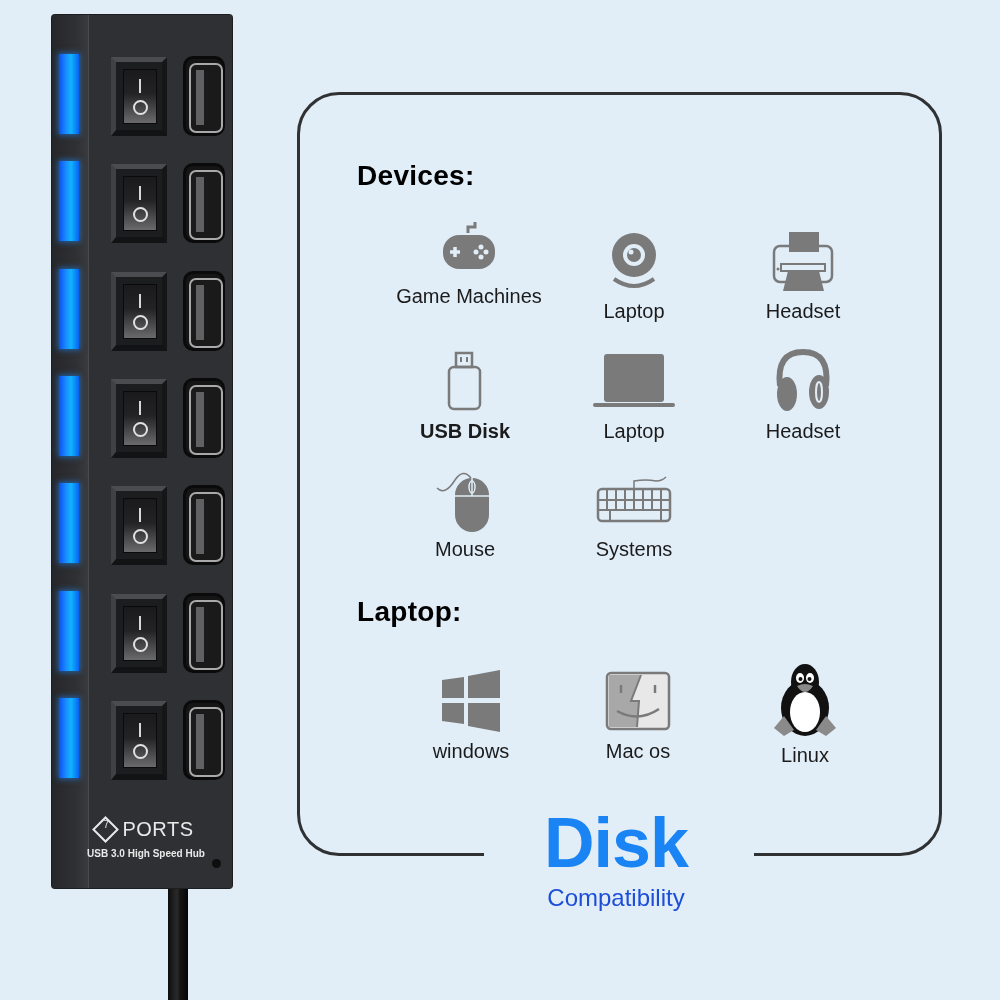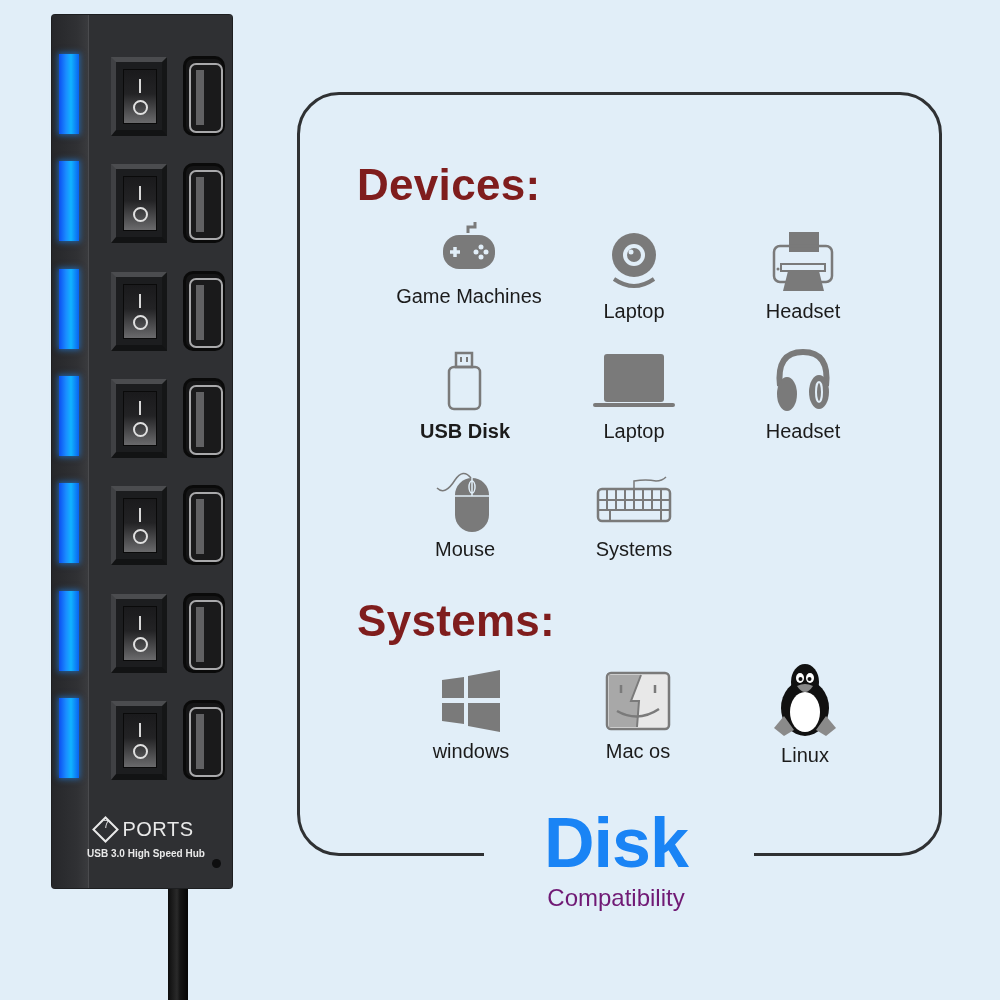--- a/index.html
+++ b/index.html
@@ -84,36 +84,36 @@
 
   
   .panel {
     position:absolute; left:297px; top:92px; width:645px; height:764px;
     box-sizing:border-box; border:3px solid #2f3133; border-radius:42px;
   }
   .panel-gap {
     position:absolute; left:484px; top:840px; width:270px; height:30px; background:#e1eef8;
   }
   .section-title {
-    position:absolute; left:357px; font-size:44px; font-weight:bold; color:#7f1d1d;
+    position:absolute; left:357px; font-size:28px; font-weight:bold; color:#000000;
     letter-spacing:0.3px;
   }
   .item {
     position:absolute; width:170px; text-align:center;
   }
   .item .ico { height:66px; display:flex; align-items:center; justify-content:center; }
   .item .lbl { font-size:20px; color:#1b1b1b; margin-top:6px; white-space:nowrap; }
 
   .broad {
     position:absolute; left:480px; top:808px; width:272px; text-align:center;
     font-size:70px; font-weight:bold; color:#1a84f5; letter-spacing:-1px; line-height:1;
   }
   .compat {
     position:absolute; left:480px; top:884px; width:272px; text-align:center;
-    font-size:24px; color:#701a75;
+    font-size:24px; color:#1d4ed8;
   }
 </style>
 </head>
 <body>
 
 <div class="cable"></div>
 <div class="hub">
   <div class="hub-side"></div>
   <div class="hub-face"></div>
   <div id="rows">
@@ -319,21 +319,21 @@
   <div class="ico">
     <svg width="76" height="48" viewBox="0 0 76 48">
       <path d="M38 14 V6 Q50 4 60 6 Q66 6 70 2" fill="none" stroke="#7a7a7a" stroke-width="1.5"></path>
       <rect x="2" y="14" width="72" height="32" rx="4" fill="none" stroke="#7a7a7a" stroke-width="2.5"></rect>
       <path d="M2 25 h72 M2 35 h72 M11 14 v21 M20 14 v21 M29 14 v21 M38 14 v21 M47 14 v21 M56 14 v21 M65 14 v32 M14 35 v11" stroke="#7a7a7a" stroke-width="2"></path>
     </svg>
   </div>
   <div class="lbl">Systems</div>
 </div>
 
-<div class="section-title" style="top:596px;">Systems:</div>
+<div class="section-title" style="top:596px;">Laptop:</div>
 
 <div class="item" style="left:386px; top:668px;">
   <div class="ico">
     <svg width="62" height="66" viewBox="0 0 62 66">
       <path d="M2 12 L24 9 V30 H2 Z M28 8 L60 2 V30 H28 Z M2 35 H24 V56 L2 53 Z M28 35 H60 V64 L28 58 Z" fill="#7a7a7a"></path>
     </svg>
   </div>
   <div class="lbl">windows</div>
 </div>
 <div class="item" style="left:553px; top:668px;">

